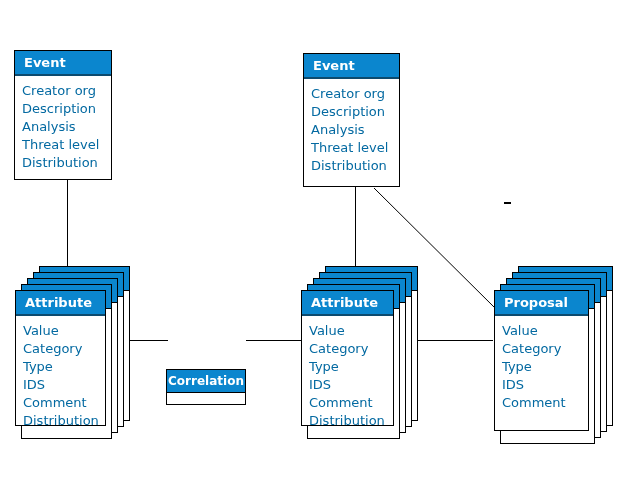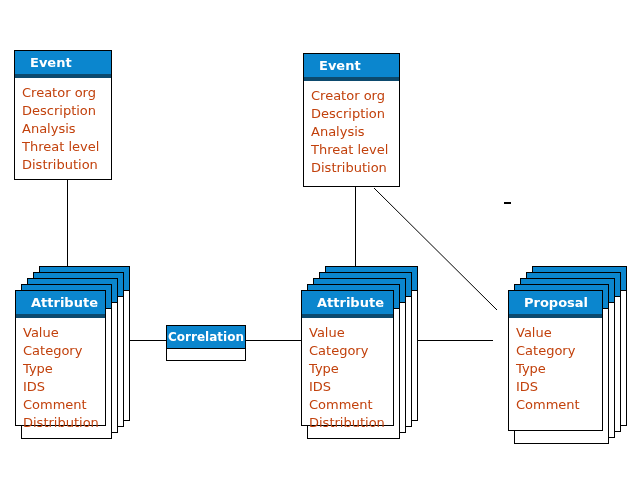--- a/index.html
+++ b/index.html
@@ -27,32 +27,32 @@
     border: 1px solid #000000;
     z-index: 20;
   }
   .card-header {
     box-sizing: border-box;
     background: #0b86ce;
     color: #ffffff;
     font-weight: bold;
     font-size: 13px;
     line-height: 13px;
-    padding: 5px 0 5px 15px;
-    border-bottom: 4px solid #0c4a6e;
+    padding: 5px 0 5px 9px;
+    border-bottom: 2px solid #0c4a6e;
     letter-spacing: 0px;
   }
   .card-body {
     box-sizing: border-box;
     padding: 6px 0 6px 7px;
   }
   .card-body .field {
     font-size: 13px;
     line-height: 18px;
-    color: #c2410c;
+    color: #0369a1;
     white-space: nowrap;
   }
 
   
   .stack {
     position: absolute;
     z-index: 20;
   }
   .stack .layer {
     position: absolute;
@@ -74,20 +74,21 @@
     border: 1px solid #000000;
   }
 
   
   .corr {
     position: absolute;
     box-sizing: border-box;
     border: 1px solid #000000;
     background: #6d28d9;
     z-index: 20;
+    margin-top: 44px;
   }
   .corr .corr-head {
     box-sizing: border-box;
     background: #0b86ce;
     color: #ffffff;
     font-weight: bold;
     font-size: 12px;
     line-height: 12px;
     text-align: center;
     padding: 5px 0 5px 0;
@@ -227,21 +228,21 @@
         <div class="field">Value</div>
         <div class="field">Category</div>
         <div class="field">Type</div>
         <div class="field">IDS</div>
         <div class="field">Comment</div>
         <div class="field">Distribution</div>
       </div>
     </div>
   </div>
 
-  <div class="stack" style="left:508px; top:266px; width:119px; height:165px;">
+  <div class="stack" style="left:494px; top:266px; width:119px; height:165px;">
     <div class="layer" style="left:24px; top:0px; width:95px; height:160px;">
         <div class="layer-head"></div>
       </div>
     <div class="layer" style="left:18px; top:6px; width:95px; height:160px;">
         <div class="layer-head"></div>
       </div>
     <div class="layer" style="left:12px; top:12px; width:95px; height:160px;">
         <div class="layer-head"></div>
       </div>
     <div class="layer" style="left:6px; top:18px; width:95px; height:160px;">

